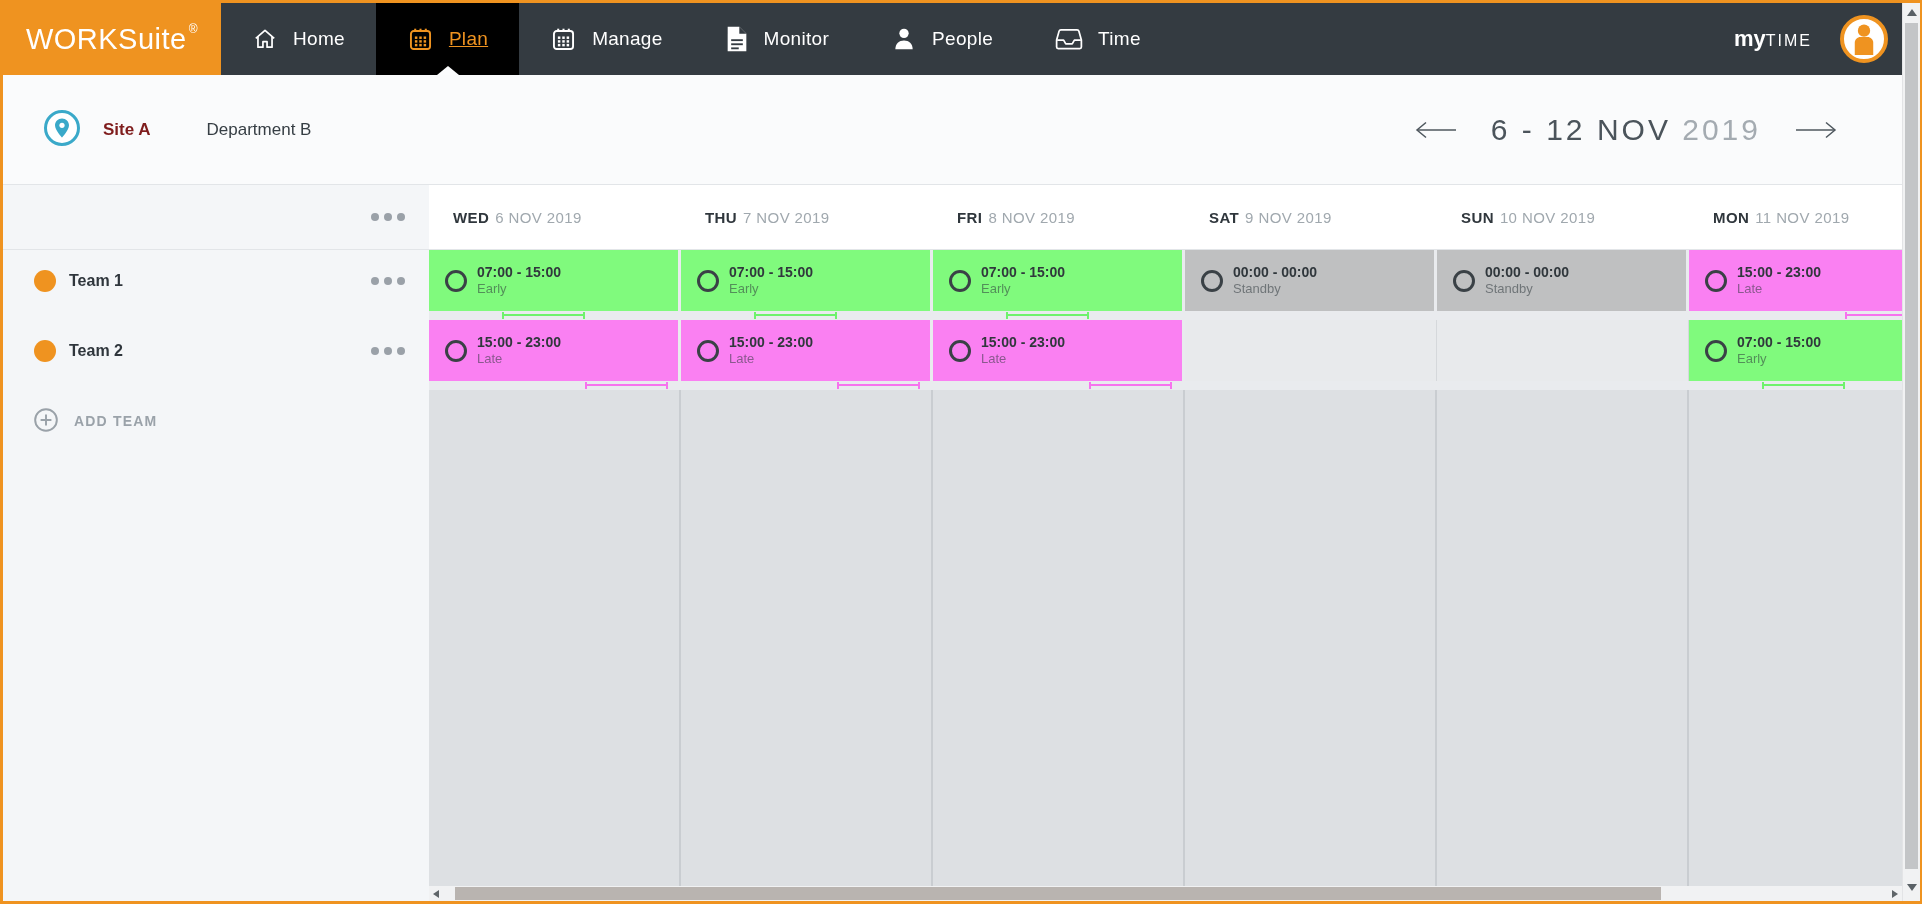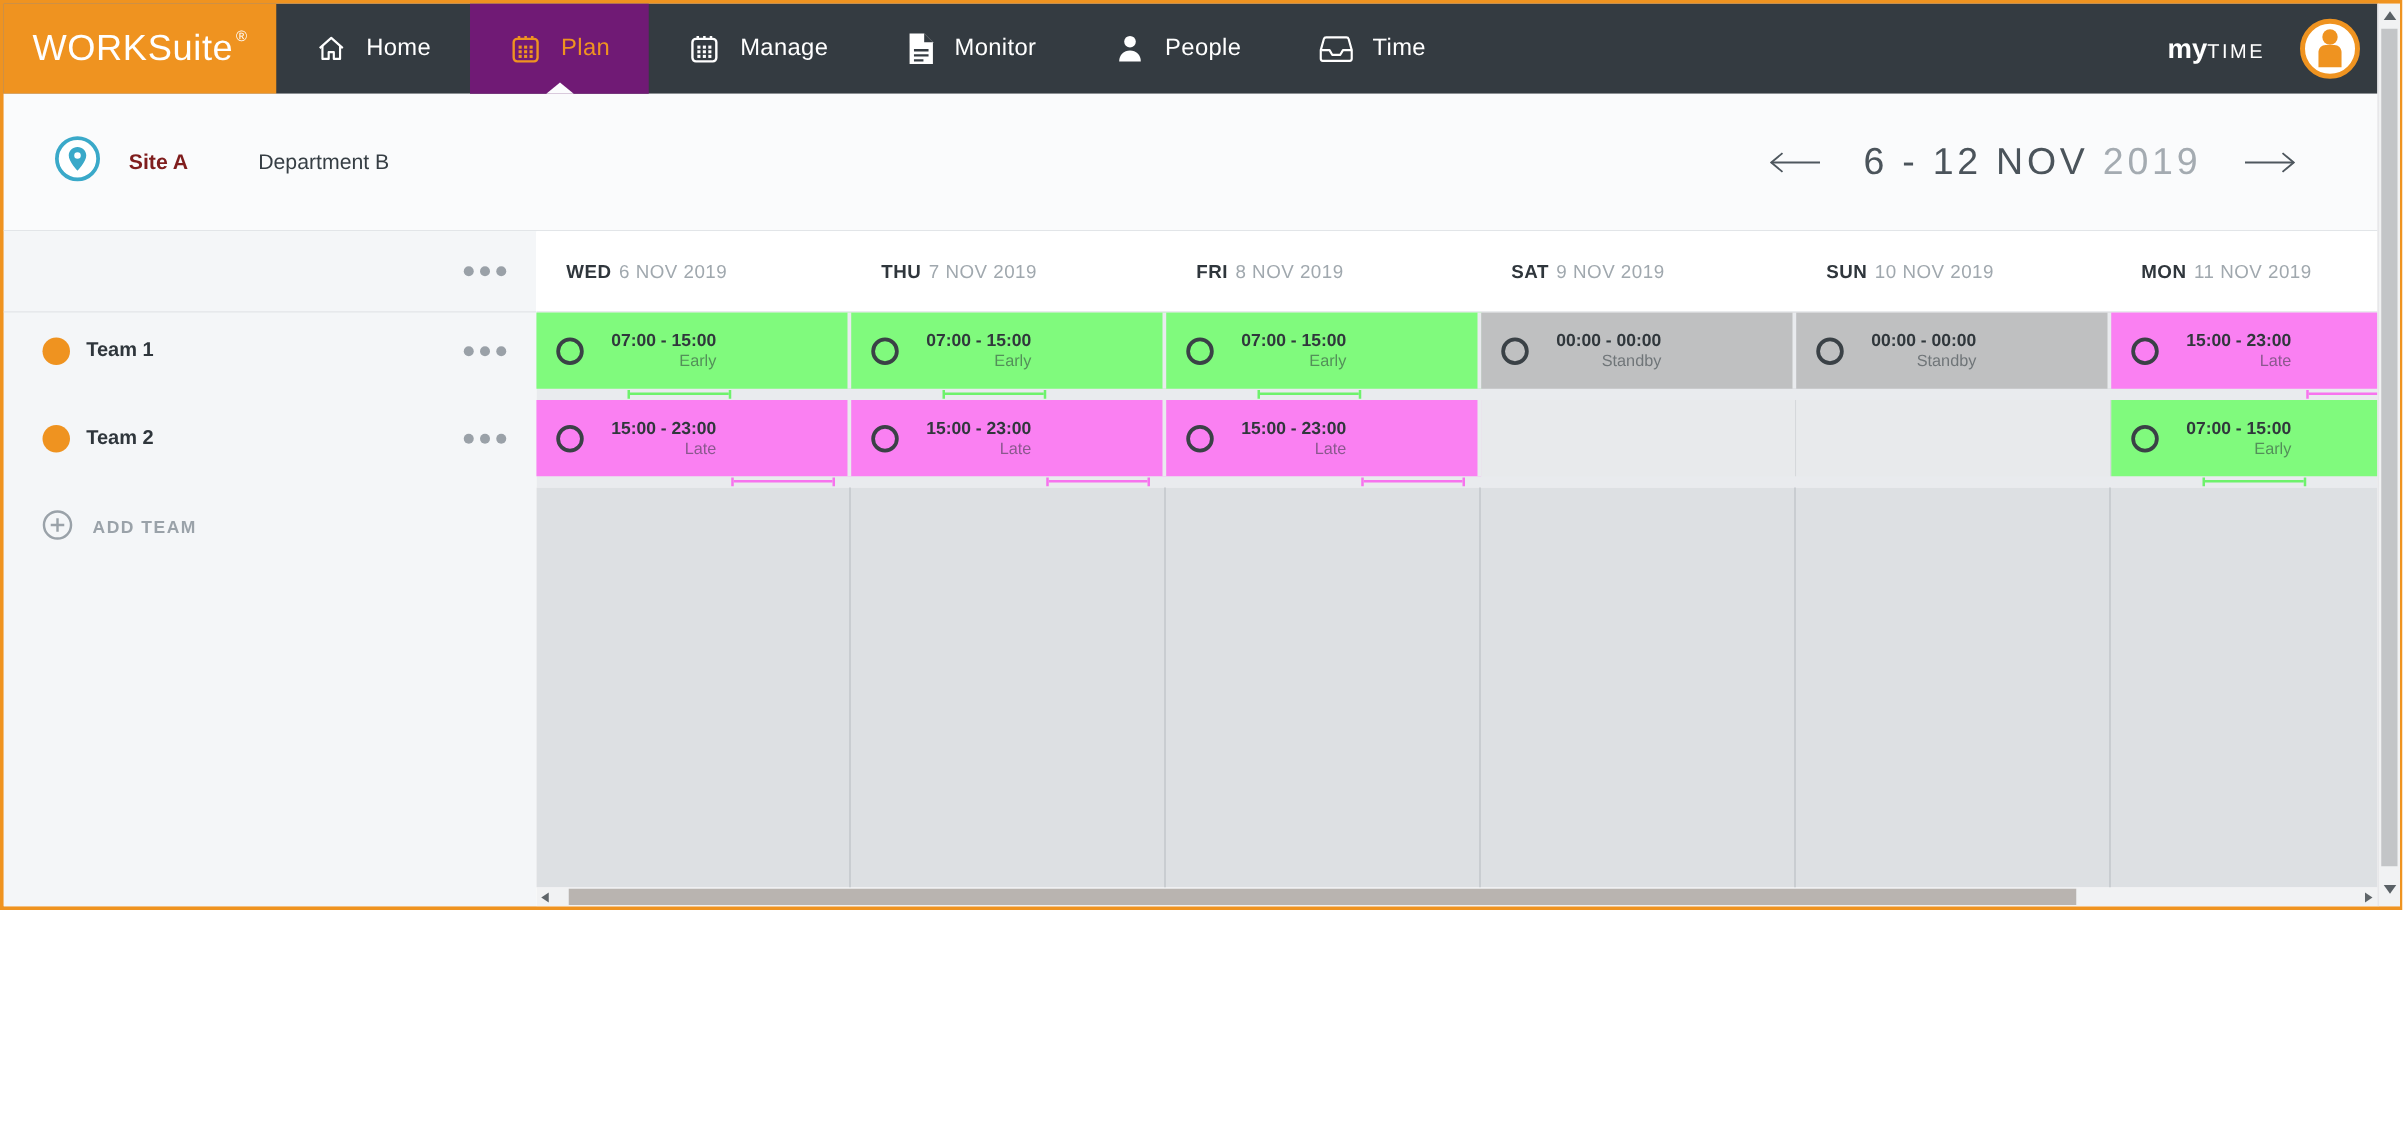--- a/index.html
+++ b/index.html
@@ -3,40 +3,40 @@
 <meta charset="utf-8">
 <style>
   * { box-sizing: border-box; }
   html,body { margin:0; padding:0; }
   body {
     width:1922px; height:904px; overflow:hidden;
     font-family:"Liberation Sans", sans-serif;
     background:#fff;
   }
   .window {
-    width:1922px; height:728px;
+    width:1922px; height:904px;
     border:3px solid #ef9320; border-right-width:2px;
     display:flex;
   }
   .app { flex:1; min-width:0; display:flex; flex-direction:column; }
 
   
   .topnav { height:72px; min-height:72px; background:#343b41; display:flex; align-items:stretch; }
   .logo {
     width:218px; background:#ef9320; color:#fff;
     display:flex; align-items:center; justify-content:center;
     font-size:29px; font-weight:500; letter-spacing:.5px;
   }
   .logo sup { font-size:12px; margin-left:2px; top:-10px; position:relative; }
   .tabs { display:flex; }
   .tab {
     display:flex; align-items:center; gap:15px; padding:0 31px;
     color:#fff; font-size:19px; letter-spacing:.3px; position:relative; cursor:pointer;
   }
-  .tab.active { background:#701a75; color:#ef9320; }
+  .tab.active { background:#000000; color:#ef9320;text-decoration:underline; }
   .tab.active::after {
     content:""; position:absolute; left:50%; bottom:0; transform:translateX(-50%);
     width:0; height:0; border-left:11px solid transparent; border-right:11px solid transparent;
     border-bottom:9px solid #fbfcfd;
   }
   .nav-ic { display:flex; align-items:center; }
   .nav-right { margin-left:auto; display:flex; align-items:center; gap:28px; padding-right:14px; }
   .mytime { color:#fff; cursor:default; white-space:nowrap; }
   .mytime .my { font-weight:700; font-size:22px; }
   .mytime .tm { font-size:16px; font-weight:300; letter-spacing:2px; }
@@ -90,21 +90,21 @@
   .srow { height:61px; margin-bottom:9px; display:flex; width:1512px; }
   .cell {
     width:252px; min-width:252px; position:relative; border-right:3px solid #e9ebee;
     display:flex; align-items:center; padding-left:16px; cursor:pointer;
   }
   .cell.empty { background:#e8eaec; border-right:1px solid #d5d8db; }
   .ring {
     width:22px; height:22px; min-width:22px; border:3px solid #3a4146; border-radius:50%;
     background:transparent; cursor:pointer;
   }
-  .ctext { margin-left:22px; line-height:1.3;text-align:right; }
+  .ctext { margin-left:10px; line-height:1.3; }
   .ctime { font-size:14px; font-weight:700; color:#30373c; }
   .clabel { font-size:13px; color:rgba(45,55,60,.55); }
   .range { position:absolute; bottom:-8px; height:7px; }
   .range::before { content:""; position:absolute; left:0; right:0; top:2px; height:2px; background:inherit; }
 
   .canvas {
     flex:1; width:1512px; background-color:#dde0e3;
     background-image:repeating-linear-gradient(90deg, transparent 0, transparent 250px, #c9cdd1 250px, #c9cdd1 252px);
   }
 

